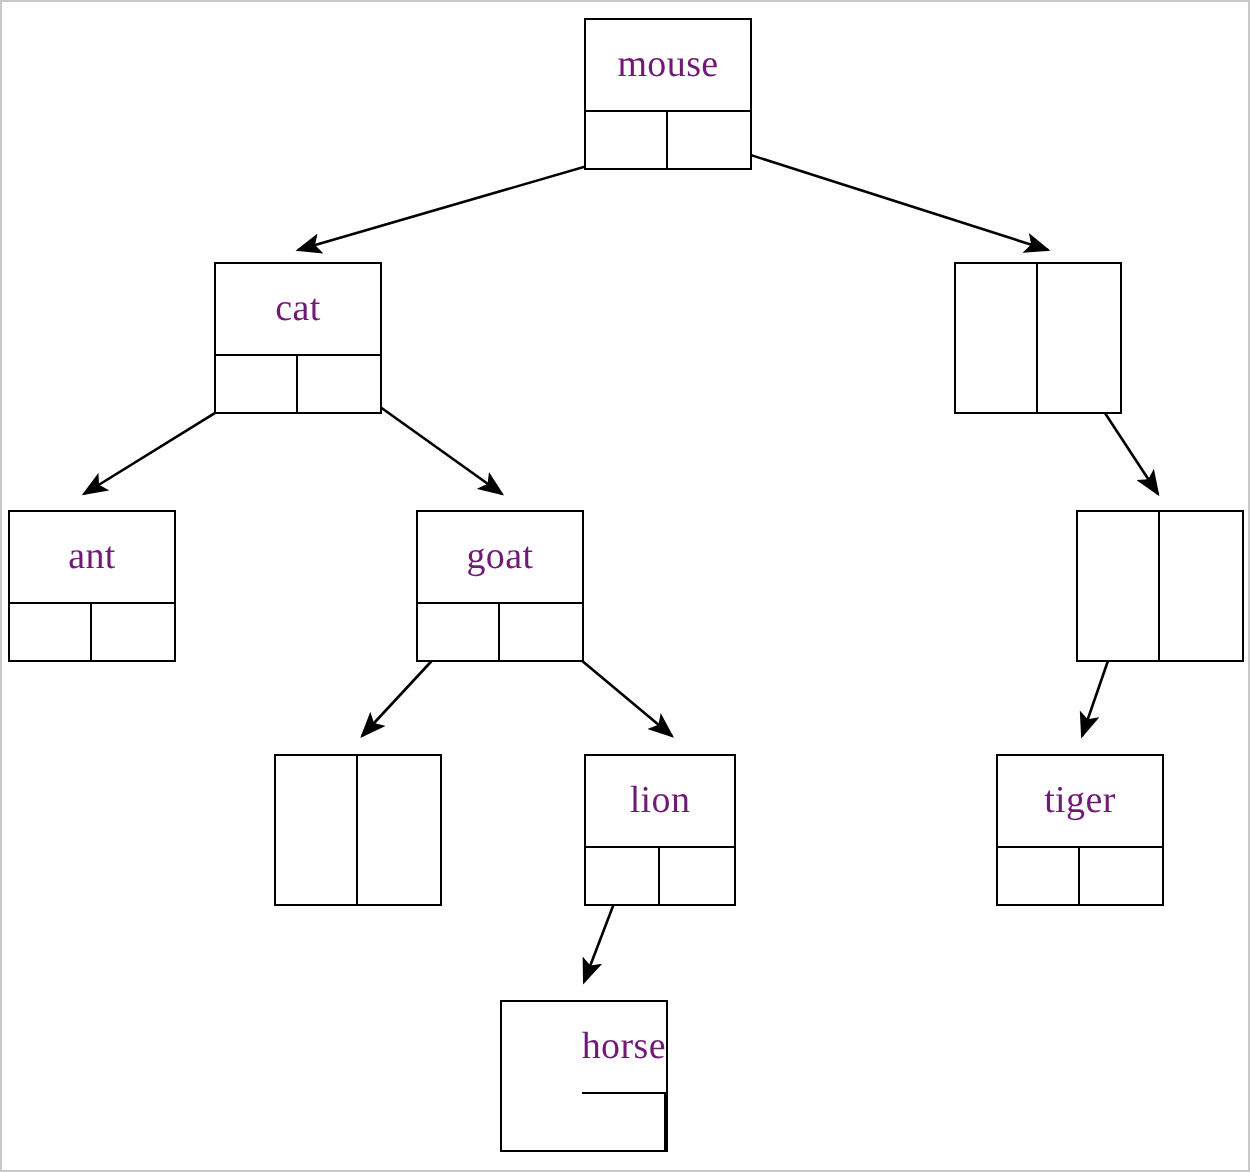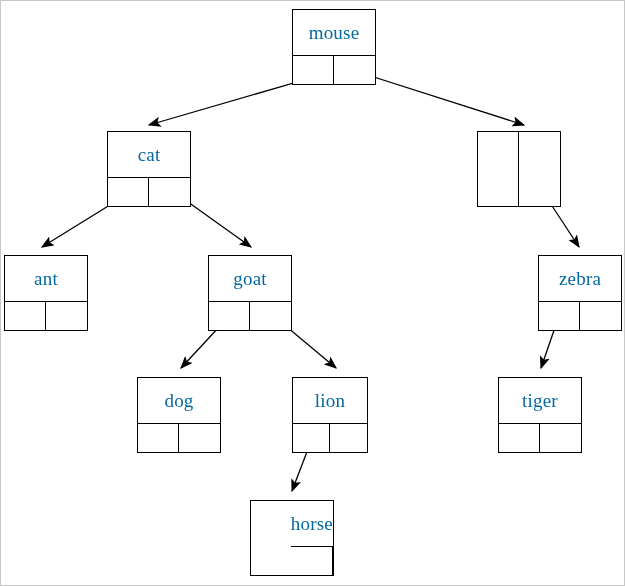--- a/index.html
+++ b/index.html
@@ -34,21 +34,21 @@
     display: flex;
     flex-direction: column;
   }
   .node-label {
     flex: 0 0 45px;
     border-bottom: 1px solid #000000;
     display: flex;
     align-items: center;
     justify-content: center;
     font-size: 19px;
-    color: #0369a1;
+    color: #701a75;
     line-height: 1;
     letter-spacing: 0.2px;
     user-select: none;
   }
   .node-pointers {
     flex: 1 1 auto;
     display: flex;
   }
   .ptr-cell {
     flex: 1 1 50%;
@@ -111,28 +111,26 @@
         </div>
       </div>
       <div class="node" style="left: 207px; top: 254px; width: 84px; height: 76px;">
         <div class="node-label">goat</div>
         <div class="node-pointers">
           <div class="ptr-cell ptr-left"></div>
           <div class="ptr-cell ptr-right"></div>
         </div>
       </div>
       <div class="node" style="left: 537px; top: 254px; width: 84px; height: 76px;">
-        <div class="node-label">zebra</div>
         <div class="node-pointers">
           <div class="ptr-cell ptr-left"></div>
           <div class="ptr-cell ptr-right"></div>
         </div>
       </div>
       <div class="node" style="left: 136px; top: 376px; width: 84px; height: 76px;">
-        <div class="node-label">dog</div>
         <div class="node-pointers">
           <div class="ptr-cell ptr-left"></div>
           <div class="ptr-cell ptr-right"></div>
         </div>
       </div>
       <div class="node" style="left: 291px; top: 376px; width: 76px; height: 76px;">
         <div class="node-label">lion</div>
         <div class="node-pointers">
           <div class="ptr-cell ptr-left"></div>
           <div class="ptr-cell ptr-right"></div>

